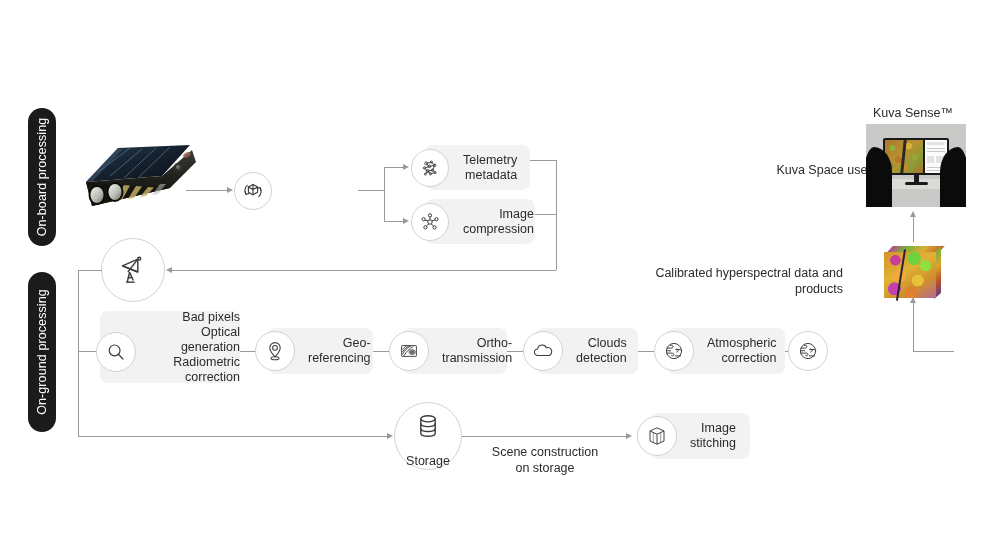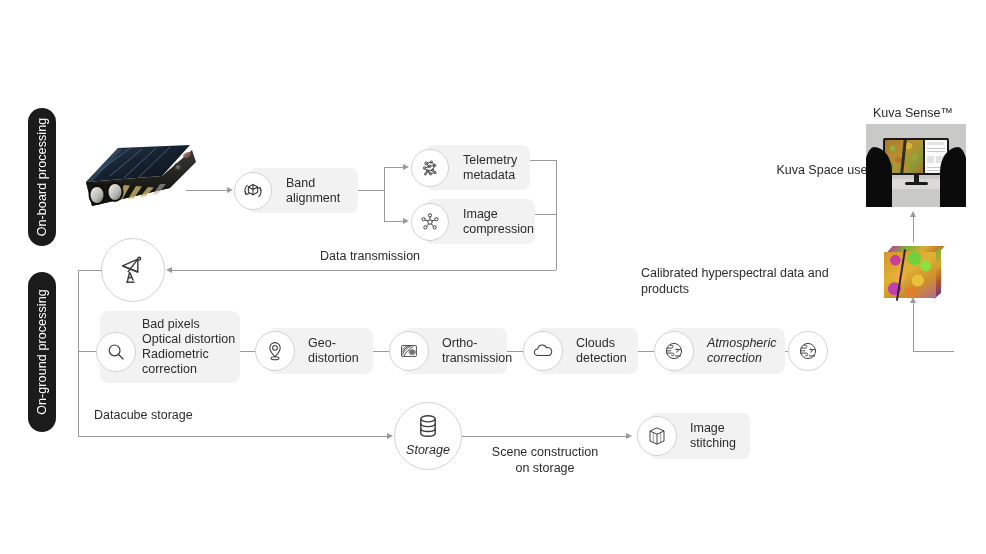--- a/index.html
+++ b/index.html
@@ -38,20 +38,21 @@
     border-radius:8px;
     display:flex;
     align-items:center;
     box-sizing:border-box;
   }
   .chip .chip-text{
     font-size:12.5px;
     line-height:15px;
     color:#2b2b2b;
     white-space:pre-line;
+    text-align:right;
   }
   .icon-circle{
     position:absolute;
     border-radius:50%;
     background:#ffffff;
     border:1px solid #d2d2d2;
     box-sizing:border-box;
     display:flex;align-items:center;justify-content:center;
   }
   .icon-circle svg{display:block;}
@@ -215,24 +216,20 @@
       <ellipse cx="19" cy="59" rx="8.5" ry="10" fill="#0d0d0b"></ellipse>
       <ellipse cx="19" cy="59" rx="6.5" ry="8" fill="url(#lensG)"></ellipse>
       <ellipse cx="37" cy="56" rx="8.5" ry="10" fill="#0d0d0b"></ellipse>
       <ellipse cx="37" cy="56" rx="6.5" ry="8" fill="url(#lensG)"></ellipse>
     </svg>
   </div>
 
   <div class="conn h" style="left:186px;top:190px;width:42px;"></div>
   <div class="arrow-r" style="left:227px;top:186.5px;"></div>
 
-  <div class="chip" style="left:248px;top:168px;width:110px;height:45px;padding-left:38px;">
-    <span class="chip-text">Band
-alignment</span>
-  </div>
   <div class="icon-circle" style="left:234px;top:172px;width:38px;height:38px;">
     <svg width="24" height="24" viewBox="0 0 24 24" fill="none" stroke="#3a3a3a" stroke-width="1.1" stroke-linecap="round" stroke-linejoin="round">
       <path d="M12 5.4 16.6 8v5.2L12 15.8 7.4 13.2V8z"></path>
       <path d="M12 5.4v10.4M7.4 8 12 10.6 16.6 8"></path>
       <path d="M6.2 6.4a7 7 0 0 0-1.1 9.1"></path>
       <path d="M17.8 17.6a7 7 0 0 0 1.1-9.1"></path>
       <path d="M4.2 12.6l.9 2.9 2.8-1"></path>
       <path d="M19.8 11.4l-.9-2.9-2.8 1"></path>
     </svg>
   </div>
@@ -278,60 +275,58 @@
       <circle cx="16.6" cy="17.4" r="1.6"></circle>
       <path d="M12 9.8V7M10.1 10.9 7.1 10M13.9 10.9 16.9 10M10.9 13.9 8.4 16M13.1 13.9 15.6 16"></path>
     </svg>
   </div>
 
   <div class="conn v" style="left:556px;top:160px;height:110px;"></div>
   <div class="conn h" style="left:530px;top:160px;width:26px;"></div>
   <div class="conn h" style="left:535px;top:214px;width:21px;"></div>
   <div class="conn h" style="left:172px;top:270px;width:384px;"></div>
   <div class="arrow-l" style="left:166px;top:266.5px;"></div>
-  <div class="label" style="left:320px;top:248px;width:160px;">Data transmission</div>
 
   <div class="plain-circle" style="left:101px;top:238px;width:64px;height:64px;"></div>
   <div style="position:absolute;left:116px;top:253px;width:34px;height:34px;">
     <svg width="34" height="34" viewBox="0 0 24 24" fill="none" stroke="#3a3a3a" stroke-width="1" stroke-linejoin="round">
       <path d="M4.6 9.1 15.4 4.3v9.1z"></path>
       <path d="M4.6 9.1 15.4 13.4"></path>
       <path d="M15.4 4.3 8.4 13.4"></path>
       <circle cx="16.4" cy="4" r="1"></circle>
       <path d="M9.6 13.6 8 20.4M9.6 13.6 12.2 19.4"></path>
       <path d="M8.2 17.4h3.2"></path>
       <path d="M7.1 20.6h6"></path>
     </svg>
   </div>
 
   <div class="conn v" style="left:78px;top:270px;height:166px;"></div>
   <div class="conn h" style="left:78px;top:270px;width:24px;"></div>
   <div class="conn h" style="left:78px;top:351px;width:22px;"></div>
   <div class="conn h" style="left:78px;top:436px;width:310px;"></div>
   <div class="arrow-r" style="left:387px;top:432.5px;"></div>
-  <div class="label" style="left:94px;top:407px;width:180px;">Datacube storage</div>
 
   <div class="chip" style="left:100px;top:311px;width:140px;height:72px;padding-left:42px;">
     <span class="chip-text">Bad pixels
-Optical distortion
+Optical generation
 Radiometric
 correction</span>
   </div>
   <div class="icon-circle" style="left:96px;top:332px;width:40px;height:40px;">
     <svg width="24" height="24" viewBox="0 0 24 24" fill="none" stroke="#3a3a3a" stroke-width="1.2" stroke-linecap="round">
       <circle cx="10.6" cy="10.4" r="5.4"></circle>
       <path d="M14.6 14.5 19 19"></path>
     </svg>
   </div>
 
   <div class="conn h" style="left:240px;top:351px;width:16px;"></div>
 
   <div class="chip" style="left:268px;top:328px;width:105px;height:46px;padding-left:40px;">
     <span class="chip-text">Geo-
-distortion</span>
+referencing</span>
   </div>
   <div class="icon-circle" style="left:255px;top:331px;width:40px;height:40px;">
     <svg width="24" height="24" viewBox="0 0 24 24" fill="none" stroke="#3a3a3a" stroke-width="1.05" stroke-linejoin="round">
       <path d="M12 3.6a5.2 5.2 0 0 1 5.2 5.2c0 3.6-5.2 9-5.2 9s-5.2-5.4-5.2-9A5.2 5.2 0 0 1 12 3.6z"></path>
       <circle cx="12" cy="8.8" r="2.4"></circle>
       <ellipse cx="12" cy="19.2" rx="4" ry="1.5"></ellipse>
     </svg>
   </div>
 
   <div class="conn h" style="left:373px;top:351px;width:16px;"></div>
@@ -357,21 +352,21 @@
 detection</span>
   </div>
   <div class="icon-circle" style="left:523px;top:331px;width:40px;height:40px;">
     <svg width="24" height="24" viewBox="0 0 24 24" fill="none" stroke="#3a3a3a" stroke-width="1.05" stroke-linejoin="round">
       <path d="M6.5 16.4a3.2 3.2 0 0 1 .2-6.4 4.6 4.6 0 0 1 8.8-1.2 3.4 3.4 0 0 1 2.5 7.6z"></path>
     </svg>
   </div>
 
   <div class="conn h" style="left:638px;top:351px;width:16px;"></div>
 
-  <div class="chip" style="left:667px;top:328px;width:118px;height:46px;padding-left:40px;font-style:italic;">
+  <div class="chip" style="left:667px;top:328px;width:118px;height:46px;padding-left:40px;">
     <span class="chip-text">Atmospheric
 correction</span>
   </div>
   <div class="icon-circle" style="left:654px;top:331px;width:40px;height:40px;">
     <svg width="24" height="24" viewBox="0 0 24 24" fill="none" stroke="#3a3a3a" stroke-width="0.95" stroke-linecap="round">
       <circle cx="12" cy="12" r="7.6"></circle>
       <path d="M5.2 9.1h4.2a1.5 1.5 0 1 0-1.1-2.5"></path>
       <path d="M18.8 10.6h-5.2a1.5 1.5 0 1 1 1.1 2.5"></path>
       <path d="M4.8 14.1h5.6a1.4 1.4 0 1 1-1 2.3"></path>
       <path d="M13.4 16.9h5.3"></path>
@@ -403,21 +398,21 @@
 
   <div class="plain-circle" style="left:394px;top:402px;width:68px;height:68px;"></div>
   <div style="position:absolute;left:412px;top:410px;width:32px;height:32px;">
     <svg width="32" height="32" viewBox="0 0 24 24" fill="none" stroke="#3a3a3a" stroke-width="1.05">
       <ellipse cx="12" cy="6.6" rx="5.4" ry="2.3"></ellipse>
       <path d="M6.6 6.6v10.8c0 1.3 2.4 2.3 5.4 2.3s5.4-1 5.4-2.3V6.6"></path>
       <path d="M6.6 10.2c0 1.3 2.4 2.3 5.4 2.3s5.4-1 5.4-2.3"></path>
       <path d="M6.6 13.8c0 1.3 2.4 2.3 5.4 2.3s5.4-1 5.4-2.3"></path>
     </svg>
   </div>
-  <div class="label center" style="left:396px;top:442px;width:64px;font-style:italic;">Storage</div>
+  <div class="label center" style="left:396px;top:453px;width:64px;">Storage</div>
 
   <div class="conn h" style="left:462px;top:436px;width:165px;"></div>
   <div class="arrow-r" style="left:626px;top:432.5px;"></div>
   <div class="label center" style="left:470px;top:444px;width:150px;">Scene construction
 on storage</div>
 
   <div class="chip" style="left:650px;top:413px;width:100px;height:46px;padding-left:40px;">
     <span class="chip-text">Image
 stitching</span>
   </div>
@@ -427,21 +422,21 @@
       <path d="M5 7l7 3.2L19 7"></path>
       <path d="M12 10.2v10"></path>
       <path d="M8.3 8.5v9.6M15.7 8.5v9.6" opacity=".55"></path>
     </svg>
   </div>
 
   <div class="label center" style="left:833px;top:105px;width:160px;">Kuva Sense™</div>
 
   <div class="label" style="left:723px;top:162px;width:200px;text-align:right;">Kuva Space user interface</div>
 
-  <div class="label" style="left:641px;top:265px;width:230px;text-align:left;">Calibrated hyperspectral data and products</div>
+  <div class="label" style="left:613px;top:265px;width:230px;text-align:right;">Calibrated hyperspectral data and products</div>
 
   <div class="monitor-photo" style="left:866px;top:124px;width:100px;height:83px;">
     <div class="mp-wall"></div>
     <div class="mp-desk"></div>
     <div class="mp-screen" style="left:17%;top:17%;width:66%;height:45%;">
       <div class="mp-map">
         <div class="river"></div>
       </div>
       <div class="mp-panel">
         <div class="blk" style="left:6%;top:6%;width:78%;height:9%;"></div>

